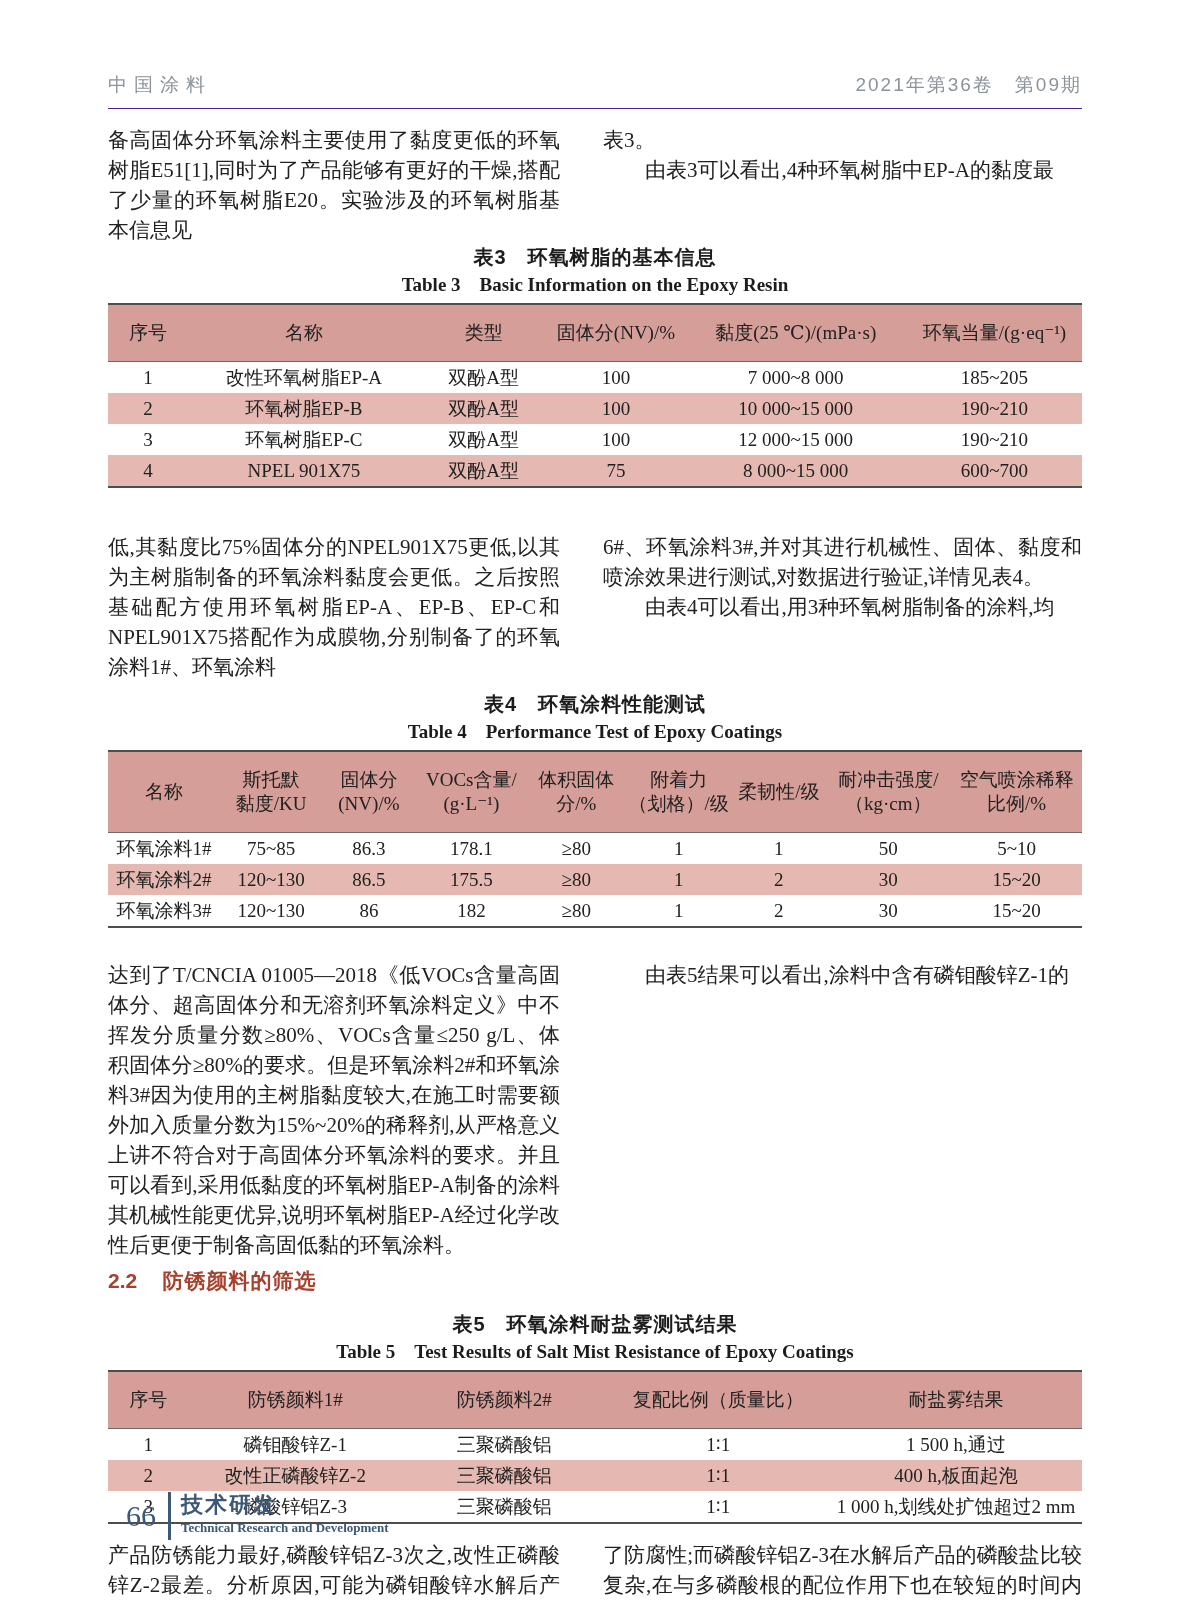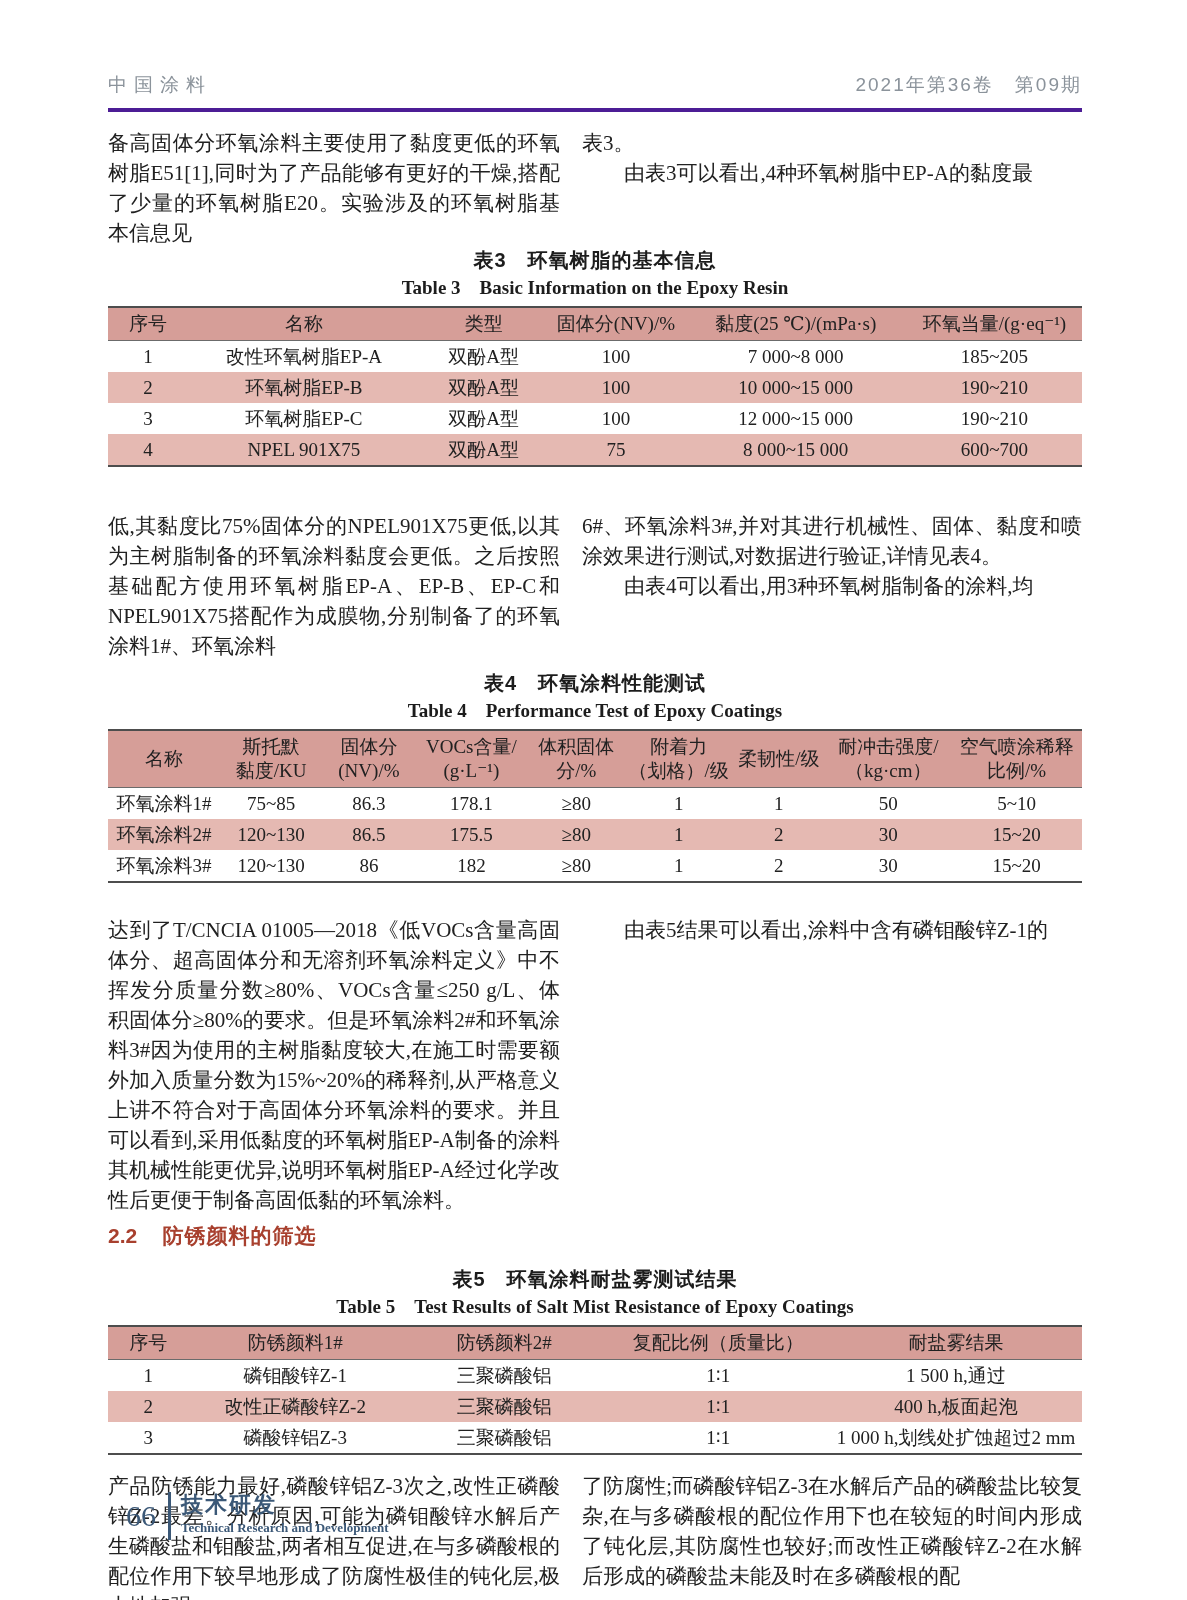--- a/index.html
+++ b/index.html
@@ -12,27 +12,27 @@
     overflow:hidden;
     font-family:"Liberation Serif","DejaVu Serif",serif;
     color:#212121;
   }
   
   .page-header{
     display:flex;justify-content:space-between;align-items:flex-start;
     color:var(--header-gray,#8b939b);
     font-size:19px;line-height:26px;
     padding-bottom:10px;
-    border-bottom:4px solid #4c1d95;
+    border-bottom:1px solid #4c1d95;
     font-family:"Liberation Sans","DejaVu Sans",sans-serif;
   }
   .journal-name{letter-spacing:7px;}
   .issue-info{letter-spacing:2px;}
   
-  .two-col{display:flex;gap:22px;}
+  .two-col{display:flex;gap:43px;}
   .col-l{width:452px;flex:0 0 452px;}
   .col-r{flex:1;}
   p.body-p{margin:0;font-size:21px;line-height:30px;text-align:justify;}
   p.indent{text-indent:2em;}
   .block1{margin-top:16px;}
   .block2{margin-top:44px;}
   .block3{margin-top:32px;}
   .block4{margin-top:16px;}
   
   .section-heading{
@@ -57,21 +57,21 @@
   }
   table.data-table{
     width:100%;border-collapse:collapse;table-layout:fixed;
     font-size:19px;
     border-top:2px solid var(--table-border-dark,#4d4d4d);
     border-bottom:2px solid var(--table-border-dark,#4d4d4d);
   }
   table.data-table th{
     background:var(--table-header-bg,#d69e98);
     font-weight:normal;text-align:center;vertical-align:middle;
-    padding:4px 2px;line-height:24px;white-space:pre-line;
+    padding:16px 2px;line-height:24px;white-space:pre-line;
     border-bottom:1px solid #6b6b6b;
   }
   table.data-table td{
     text-align:center;vertical-align:middle;
     padding:2px 2px;line-height:27px;
   }
   table.data-table tbody tr:nth-child(even){background:var(--table-stripe-bg,#e5b9b2);}
   .t5 td{line-height:32px;}
   
   .t3 th:nth-child(1){width:8%}  .t3 th:nth-child(2){width:24%} .t3 th:nth-child(3){width:13%}

